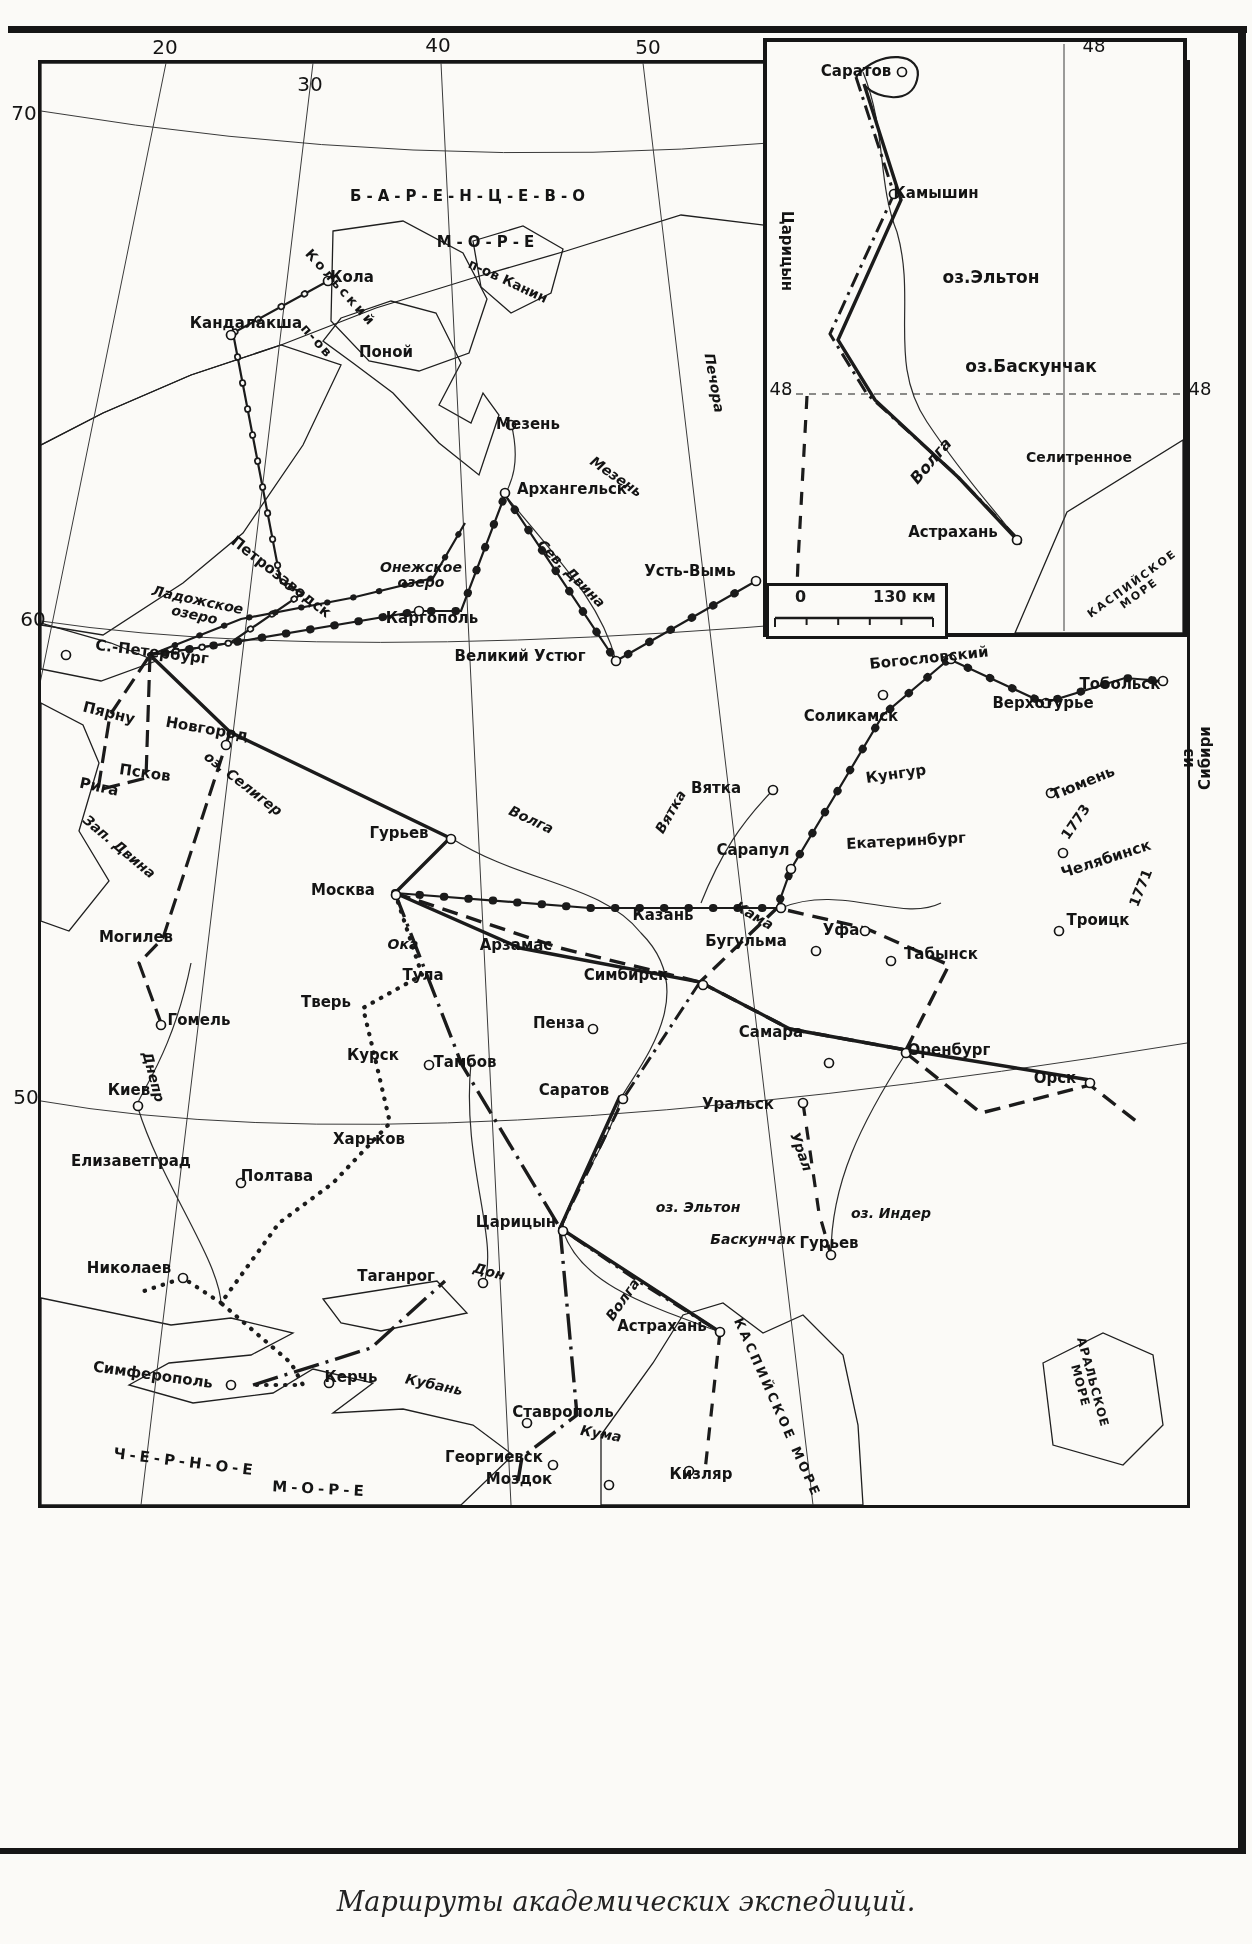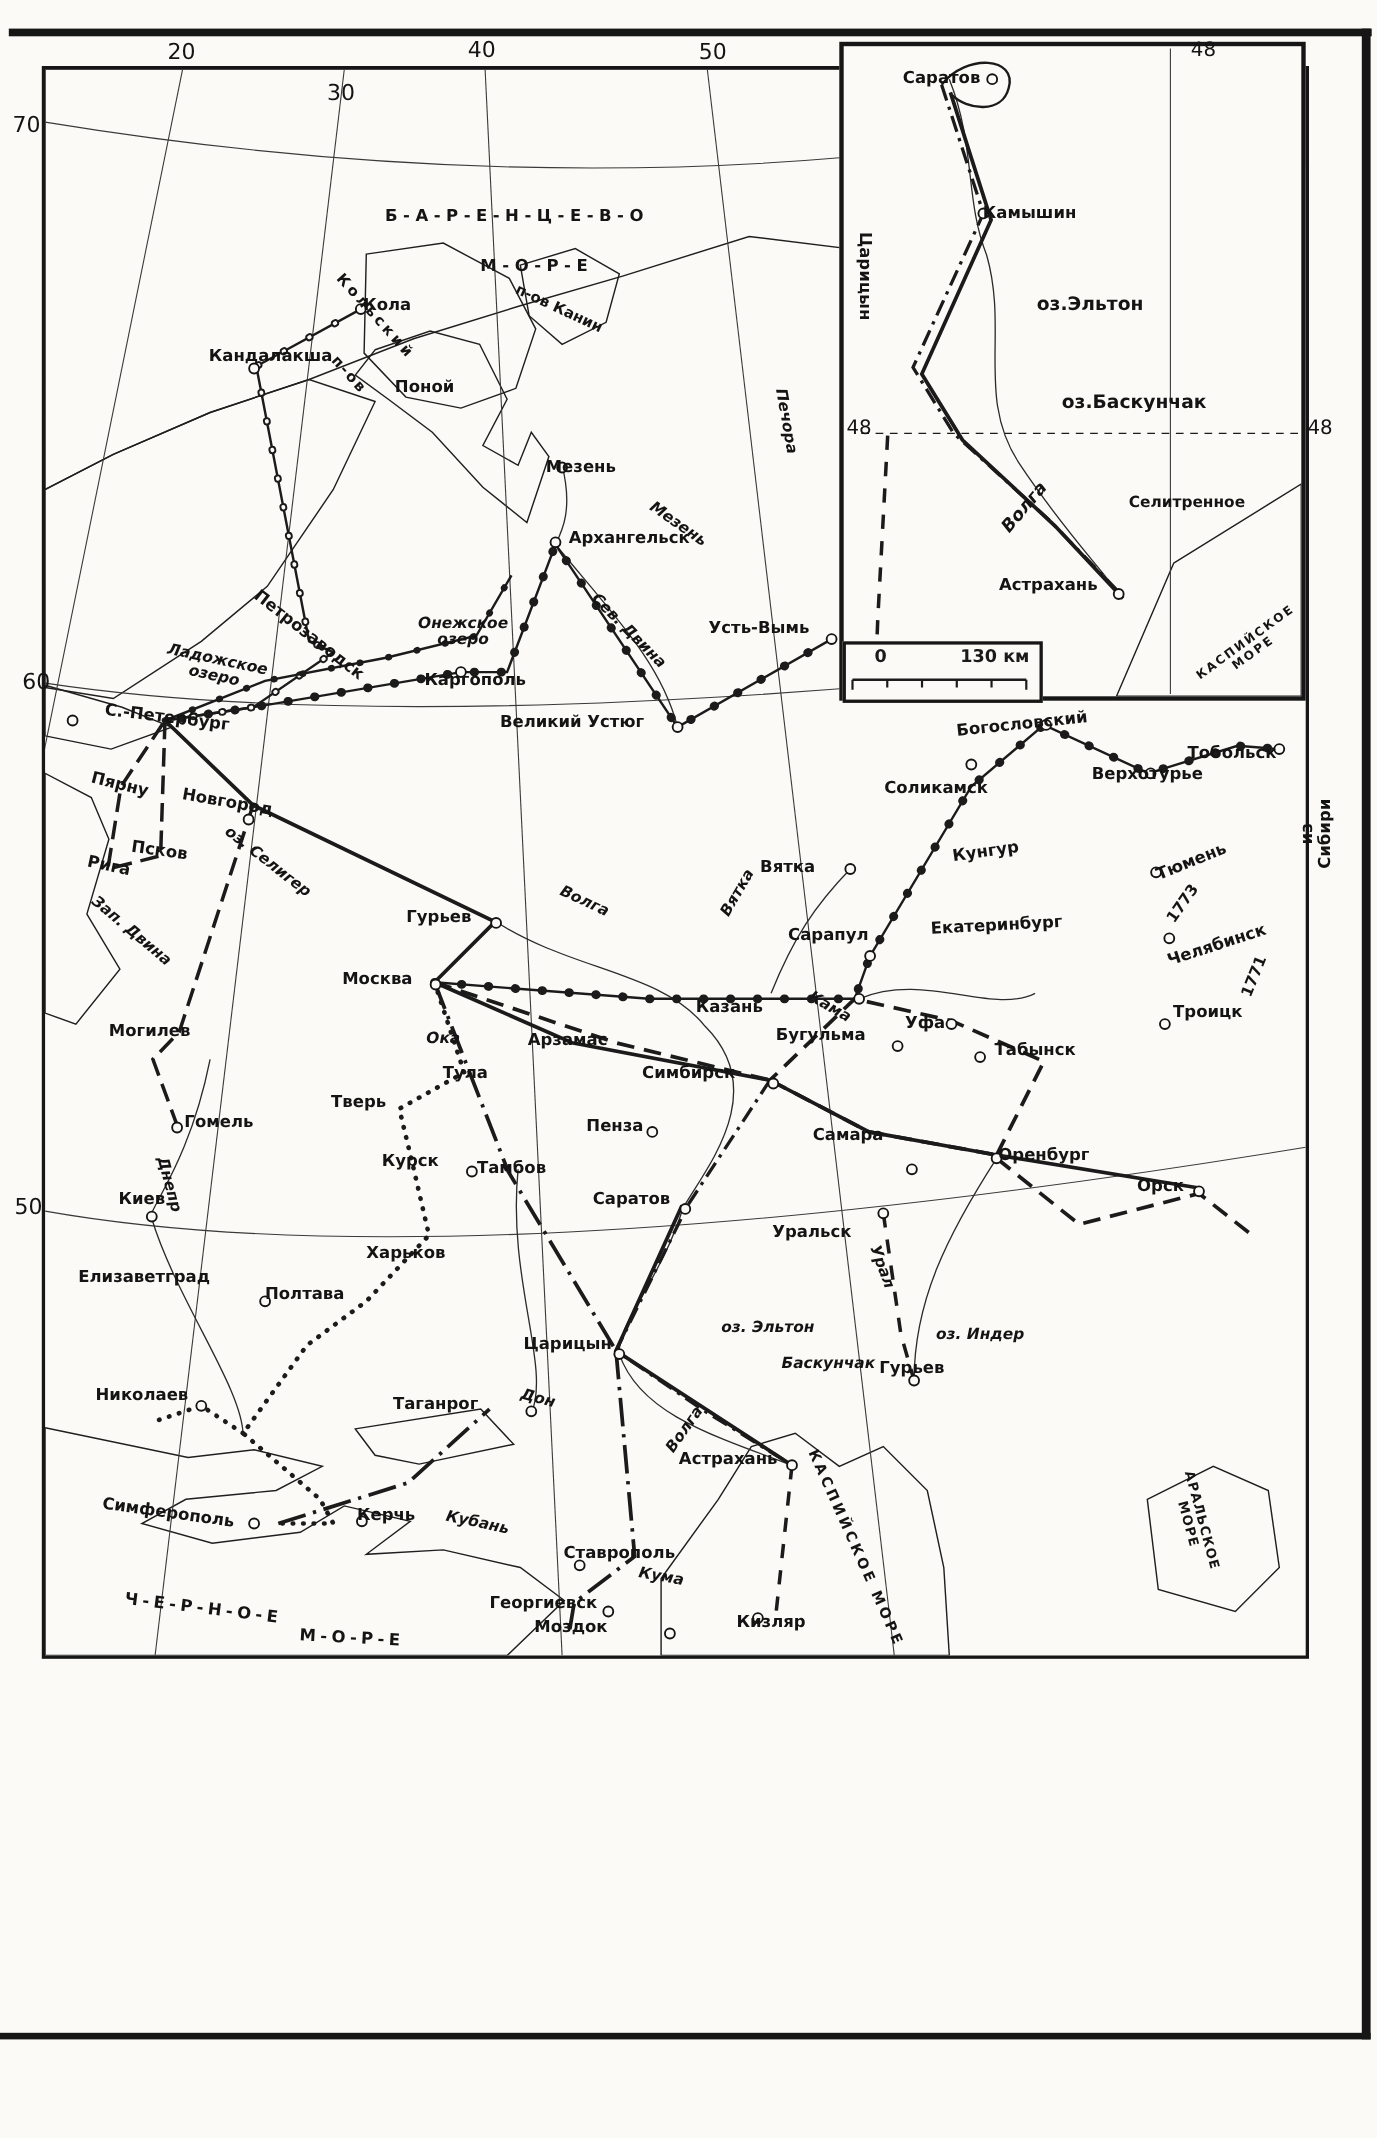--- a/index.html
+++ b/index.html
@@ -287,21 +287,21 @@
       <span class="mlab c-city" style="left: 1120px; top: 684px; transform: translate(-50%, -50%);">Тобольск</span>
       <span class="mlab c-city" style="left: 896px; top: 774px; transform: translate(-50%, -50%) rotate(-8deg);">Кунгур</span>
       <span class="mlab c-city" style="left: 906px; top: 841px; transform: translate(-50%, -50%) rotate(-3deg);">Екатеринбург</span>
       <span class="mlab c-city" style="left: 1083px; top: 783px; transform: translate(-50%, -50%) rotate(-22deg);">Тюмень</span>
       <span class="mlab c-city" style="left: 1106px; top: 859px; transform: translate(-50%, -50%) rotate(-18deg);">Челябинск</span>
       <span class="mlab c-city" style="left: 1098px; top: 920px; transform: translate(-50%, -50%);">Троицк</span>
       <span class="mlab c-city" style="left: 841px; top: 930px; transform: translate(-50%, -50%);">Уфа</span>
       <span class="mlab c-city" style="left: 941px; top: 954px; transform: translate(-50%, -50%);">Табынск</span>
       <span class="mlab c-city" style="left: 949px; top: 1050px; transform: translate(-50%, -50%);">Оренбург</span>
       <span class="mlab c-city" style="left: 1055px; top: 1078px; transform: translate(-50%, -50%);">Орск</span>
-      <span class="mlab c-city" style="left: 738px; top: 1104px; transform: translate(-50%, -50%); margin-top: 16px;">Уральск</span>
+      <span class="mlab c-city" style="left: 738px; top: 1104px; transform: translate(-50%, -50%);">Уральск</span>
       <span class="mlab c-city" style="left: 771px; top: 1032px; transform: translate(-50%, -50%);">Самара</span>
       <span class="mlab c-city" style="left: 829px; top: 1243px; transform: translate(-50%, -50%);">Гурьев</span>
       <span class="mlab c-water" style="left: 616px; top: 477px; transform: translate(-50%, -50%) rotate(35deg);">Мезень</span>
       <span class="mlab c-water" style="left: 571px; top: 574px; transform: translate(-50%, -50%) rotate(45deg);">Сев. Двина</span>
       <span class="mlab c-water" style="left: 714px; top: 383px; transform: translate(-50%, -50%) rotate(80deg);">Печора</span>
       <span class="mlab c-water" style="left: 196px; top: 608px; transform: translate(-50%, -50%) rotate(12deg);">Ладожское
 озеро</span>
       <span class="mlab c-water" style="left: 421px; top: 575px; transform: translate(-50%, -50%);">Онежское
 озеро</span>
       <span class="mlab c-water" style="left: 243px; top: 784px; transform: translate(-50%, -50%) rotate(38deg);">оз. Селигер</span>
@@ -326,13 +326,14 @@
       <span class="mlab c-small" style="left: 1031px; top: 366px; transform: translate(-50%, -50%);">оз.Баскунчак</span>
       <span class="mlab c-city" style="left: 1079px; top: 458px; font-size: 14px; transform: translate(-50%, -50%);">Селитренное</span>
       <span class="mlab c-water" style="left: 931px; top: 461px; font-size: 16px; transform: translate(-50%, -50%) rotate(-50deg);">Волга</span>
       <span class="mlab c-city" style="left: 953px; top: 532px; transform: translate(-50%, -50%);">Астрахань</span>
       <span class="mlab c-sea" style="left: 1136px; top: 589px; font-size: 11px; letter-spacing: 2px; transform: translate(-50%, -50%) rotate(-36deg);">КАСПИЙСКОЕ
 МОРЕ</span>
       <span class="mlab c-tick" style="left: 1094px; top: 46px; font-size: 18px; transform: translate(-50%, -50%);">48</span>
       <span class="mlab c-tick" style="left: 781px; top: 389px; font-size: 18px; transform: translate(-50%, -50%);">48</span>
     </div>
 
+  <div id="caption">Маршруты академических экспедиций.</div>
 </div>
 
 </body></html>

